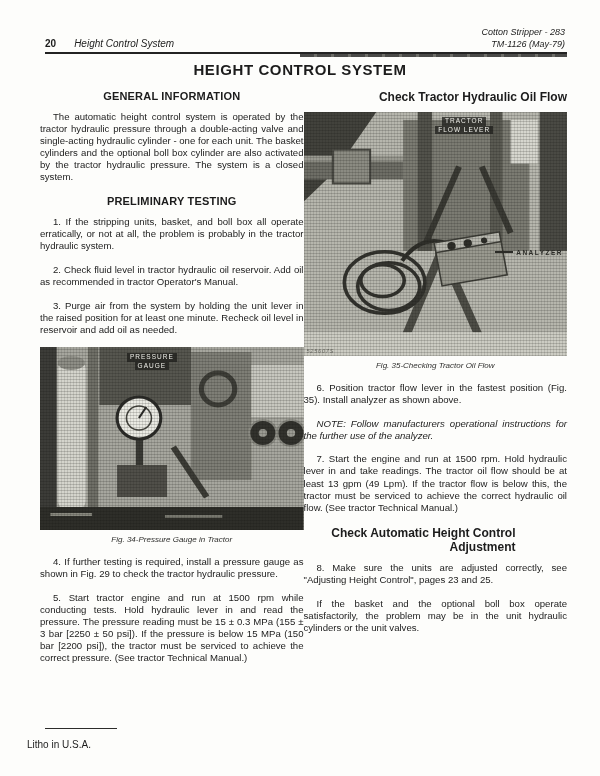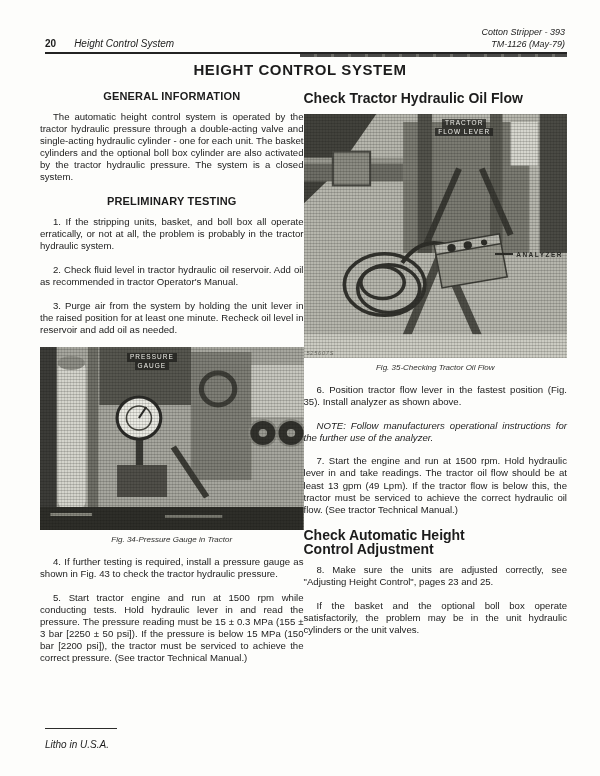--- a/index.html
+++ b/index.html
@@ -19,21 +19,21 @@
                background:repeating-linear-gradient(90deg,#2a2a28 0 14px, #55554f 14px 17px); opacity:.85; }
 
   .page-title { position:absolute; top:61px; left:0; right:0; text-align:center;
                 font-size:15px; font-weight:bold; letter-spacing:.6px; }
 
   
   .cols { position:absolute; top:86px; left:40px; right:33px; display:flex; }
   .col  { flex:1 1 0; min-width:0; }
 
   h3.c-head { text-align:center; font-size:11px; font-weight:bold; margin:4px 0 9px; letter-spacing:.2px; }
-  h3.l-head { text-align:left;   font-size:14px; font-weight:bold; margin:14px 0 8px; }
+  h3.l-head { text-align:right;   font-size:12px; font-weight:bold; margin:14px 0 8px; }
   h3.l-head.wrap2 { max-width:212px; line-height:14px; margin-top:12px; }
   p.body { font-size:9.6px; line-height:12.1px; text-align:justify; margin:0 0 11.5px 0; text-indent:13px; }
   p.body.note { font-style:italic; }
 
   
   .photo { position:relative; overflow:hidden; margin:3px 0 5px; background:#b2b2aa; }
   .photo svg { display:block; width:100%; height:100%; }
   .photo::after { content:""; position:absolute; inset:0; pointer-events:none;
     background:
       repeating-linear-gradient(0deg,  rgba(15,15,12,.17) 0 1px, rgba(0,0,0,0) 1px 3px),
@@ -50,32 +50,32 @@
   .lab-analyzer { top:56%; right:4px; z-index:2; position:absolute; display:flex; align-items:center;
                   font-size:6.5px; letter-spacing:1.5px; color:#2b2b27; font-weight:bold; }
   .lab-analyzer .arrow-line { display:inline-block; width:18px; height:1.5px; background:#2b2b27; margin-right:3px; }
   .photo-id { position:absolute; bottom:2px; left:3px; z-index:2; font-size:5.5px; letter-spacing:.8px;
               color:rgba(35,35,30,.55); font-style:italic; }
 
   .figcap { text-align:center; font-size:8px; font-style:italic; color:#2e2e2c; margin:3px 0 12px; }
 
   
   .footer-rule { position:absolute; left:45px; bottom:47px; width:72px; height:1.5px; background:#2c2c2a; }
-  .footer-text { position:absolute; left:45px; bottom:26px; font-size:10px; font-style:italic; }
+  .footer-text { position:absolute; left:27px; bottom:26px; font-size:10px; }
 </style>
 </head>
 <body>
 
 <div class="page">
 
   <div class="hdr-left">
     <span class="hdr-pagenum">20</span><span class="hdr-chapter">Height Control System</span>
   </div>
   <div class="hdr-right">
-    <div>Cotton Stripper - 393</div>
+    <div>Cotton Stripper - 283</div>
     <div>TM-1126 (May-79)</div>
   </div>
   <div class="hdr-rule"></div>
   <div class="hdr-rule2"></div>
 
   <div class="page-title">HEIGHT CONTROL SYSTEM</div>
 
   <div class="cols">
 
     <div class="col">
@@ -113,21 +113,21 @@
           <rect x="10" y="166" width="40" height="3" fill="#8a8a80"></rect>
           <rect x="120" y="168" width="55" height="3" fill="#77776e"></rect>
         </svg>
         <div class="pholab lab-pressure">
           <span>PRESSURE</span><br>
           <span>GAUGE</span>
         </div>
       </div>
       <div class="figcap">Fig. 34-Pressure Gauge in Tractor</div>
 
-      <p class="body">4. If further testing is required, install a pressure gauge as shown in Fig. 43 to check the tractor hydraulic pressure.</p>
+      <p class="body">4. If further testing is required, install a pressure gauge as shown in Fig. 29 to check the tractor hydraulic pressure.</p>
       <p class="body">5. Start tractor engine and run at 1500 rpm while conducting tests. Hold hydraulic lever in and read the pressure. The pressure reading must be 15 ± 0.3 MPa (155 ± 3 bar [2250 ± 50 psi]). If the pressure is below 15 MPa (150 bar [2200 psi]), the tractor must be serviced to achieve the correct pressure. (See tractor Technical Manual.)</p>
     </div>
 
     <div class="col">
       <h3 class="l-head" style="margin-top:4px;">Check Tractor Hydraulic Oil Flow</h3>
 
       <div class="photo photo-35">
         <svg viewBox="0 0 255 246" preserveAspectRatio="none">
           <rect x="0" y="0" width="255" height="246" fill="#b6b6ad"></rect>
           <polygon points="0,0 70,0 30,60 0,90" fill="#42423c"></polygon>

